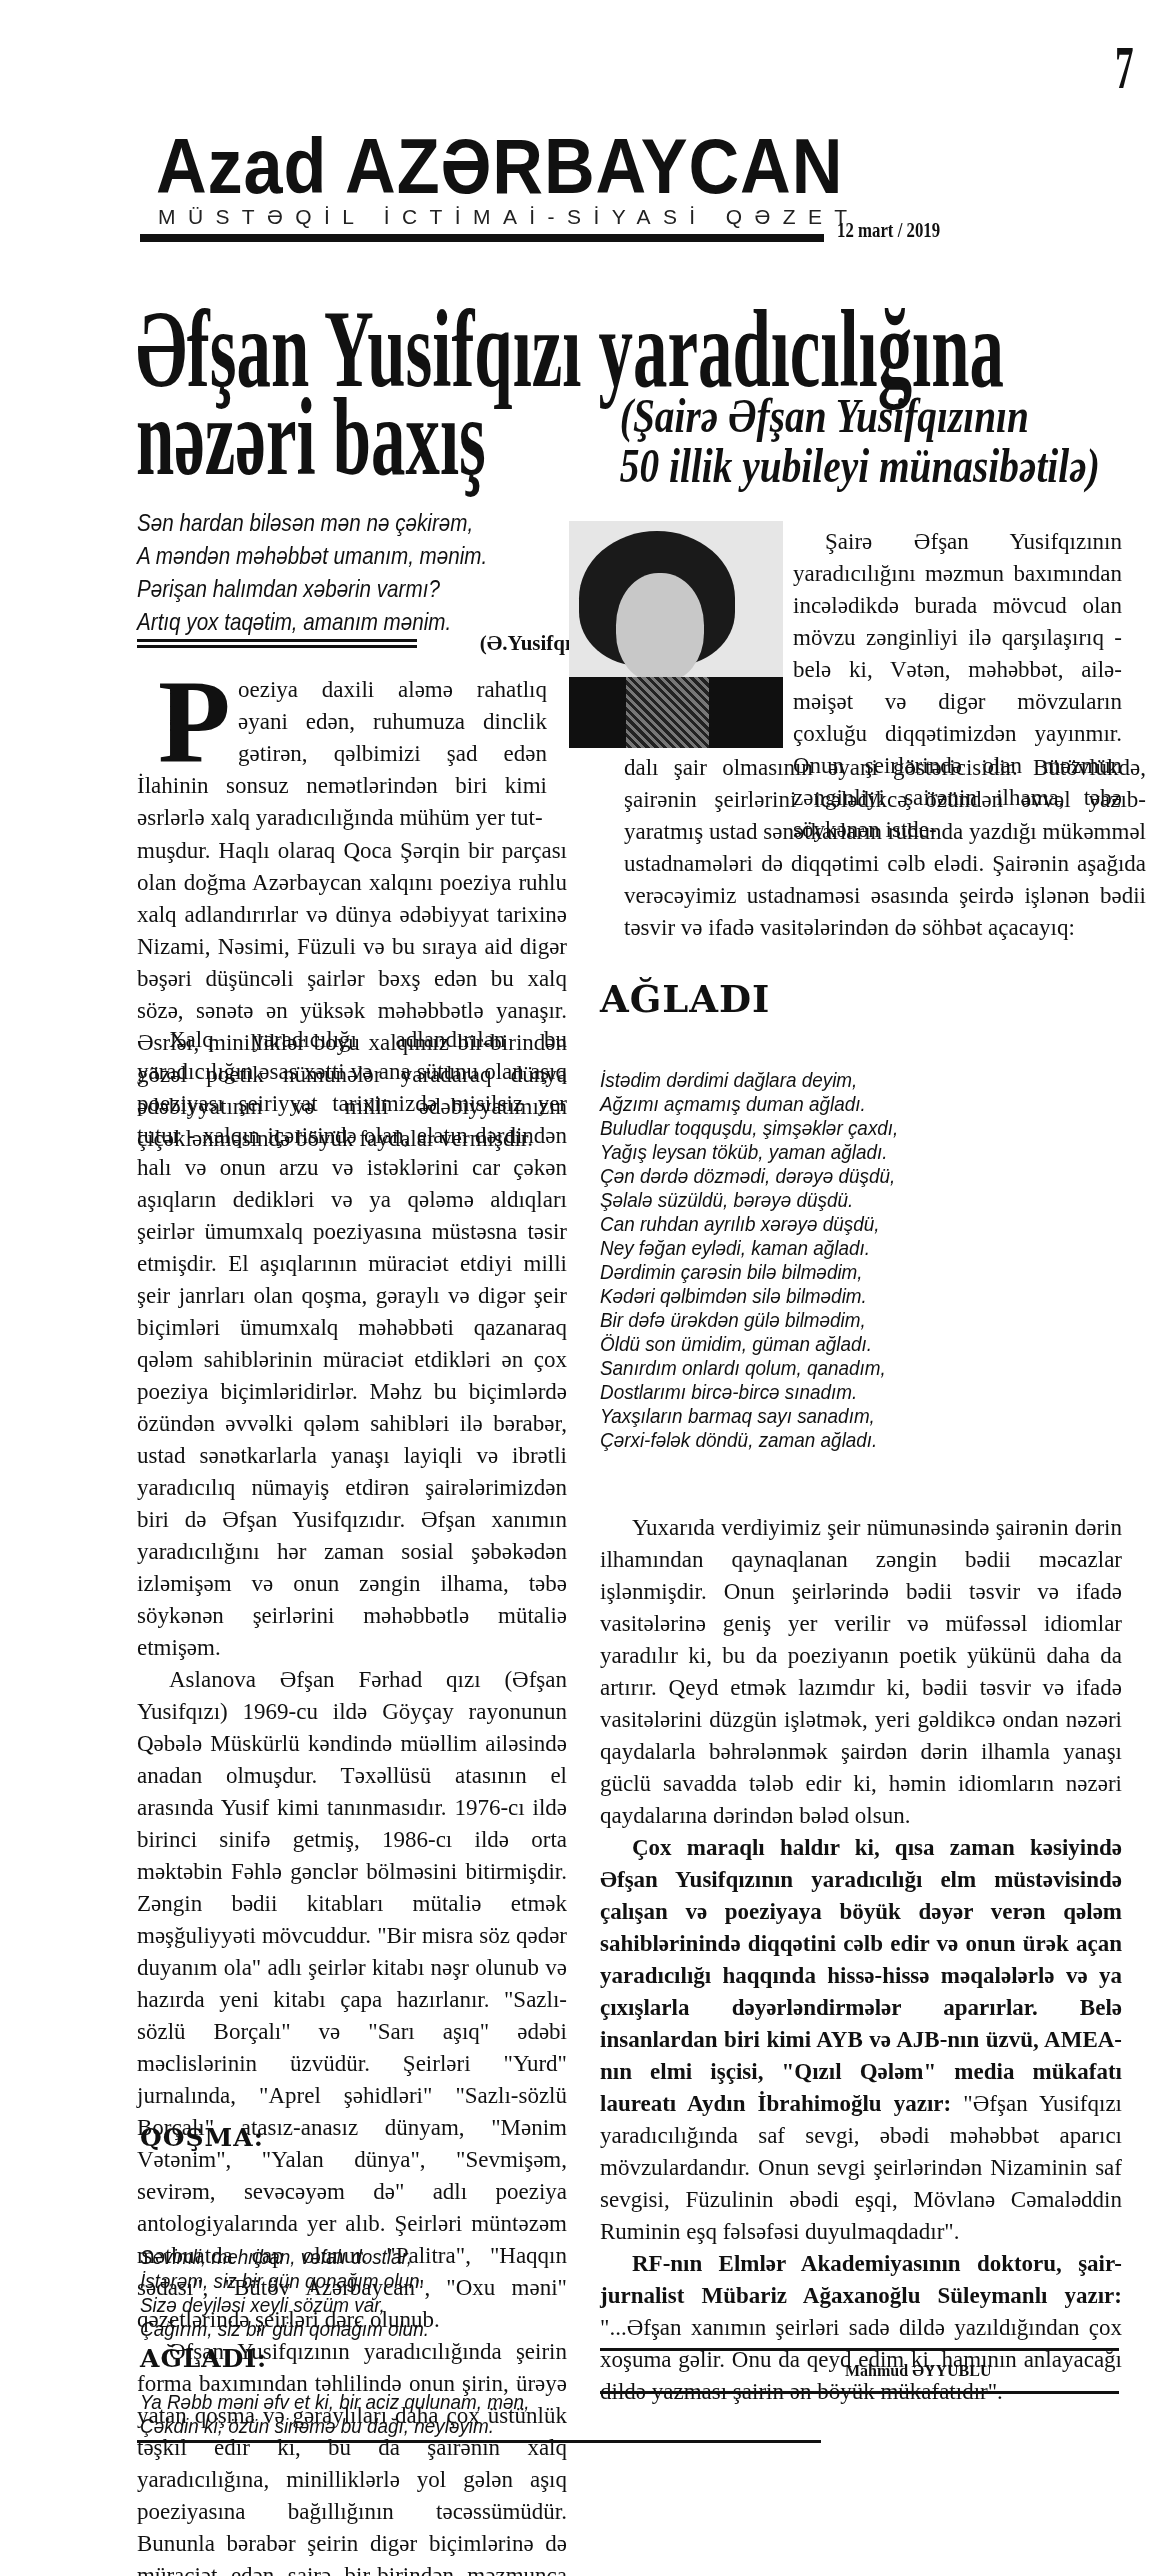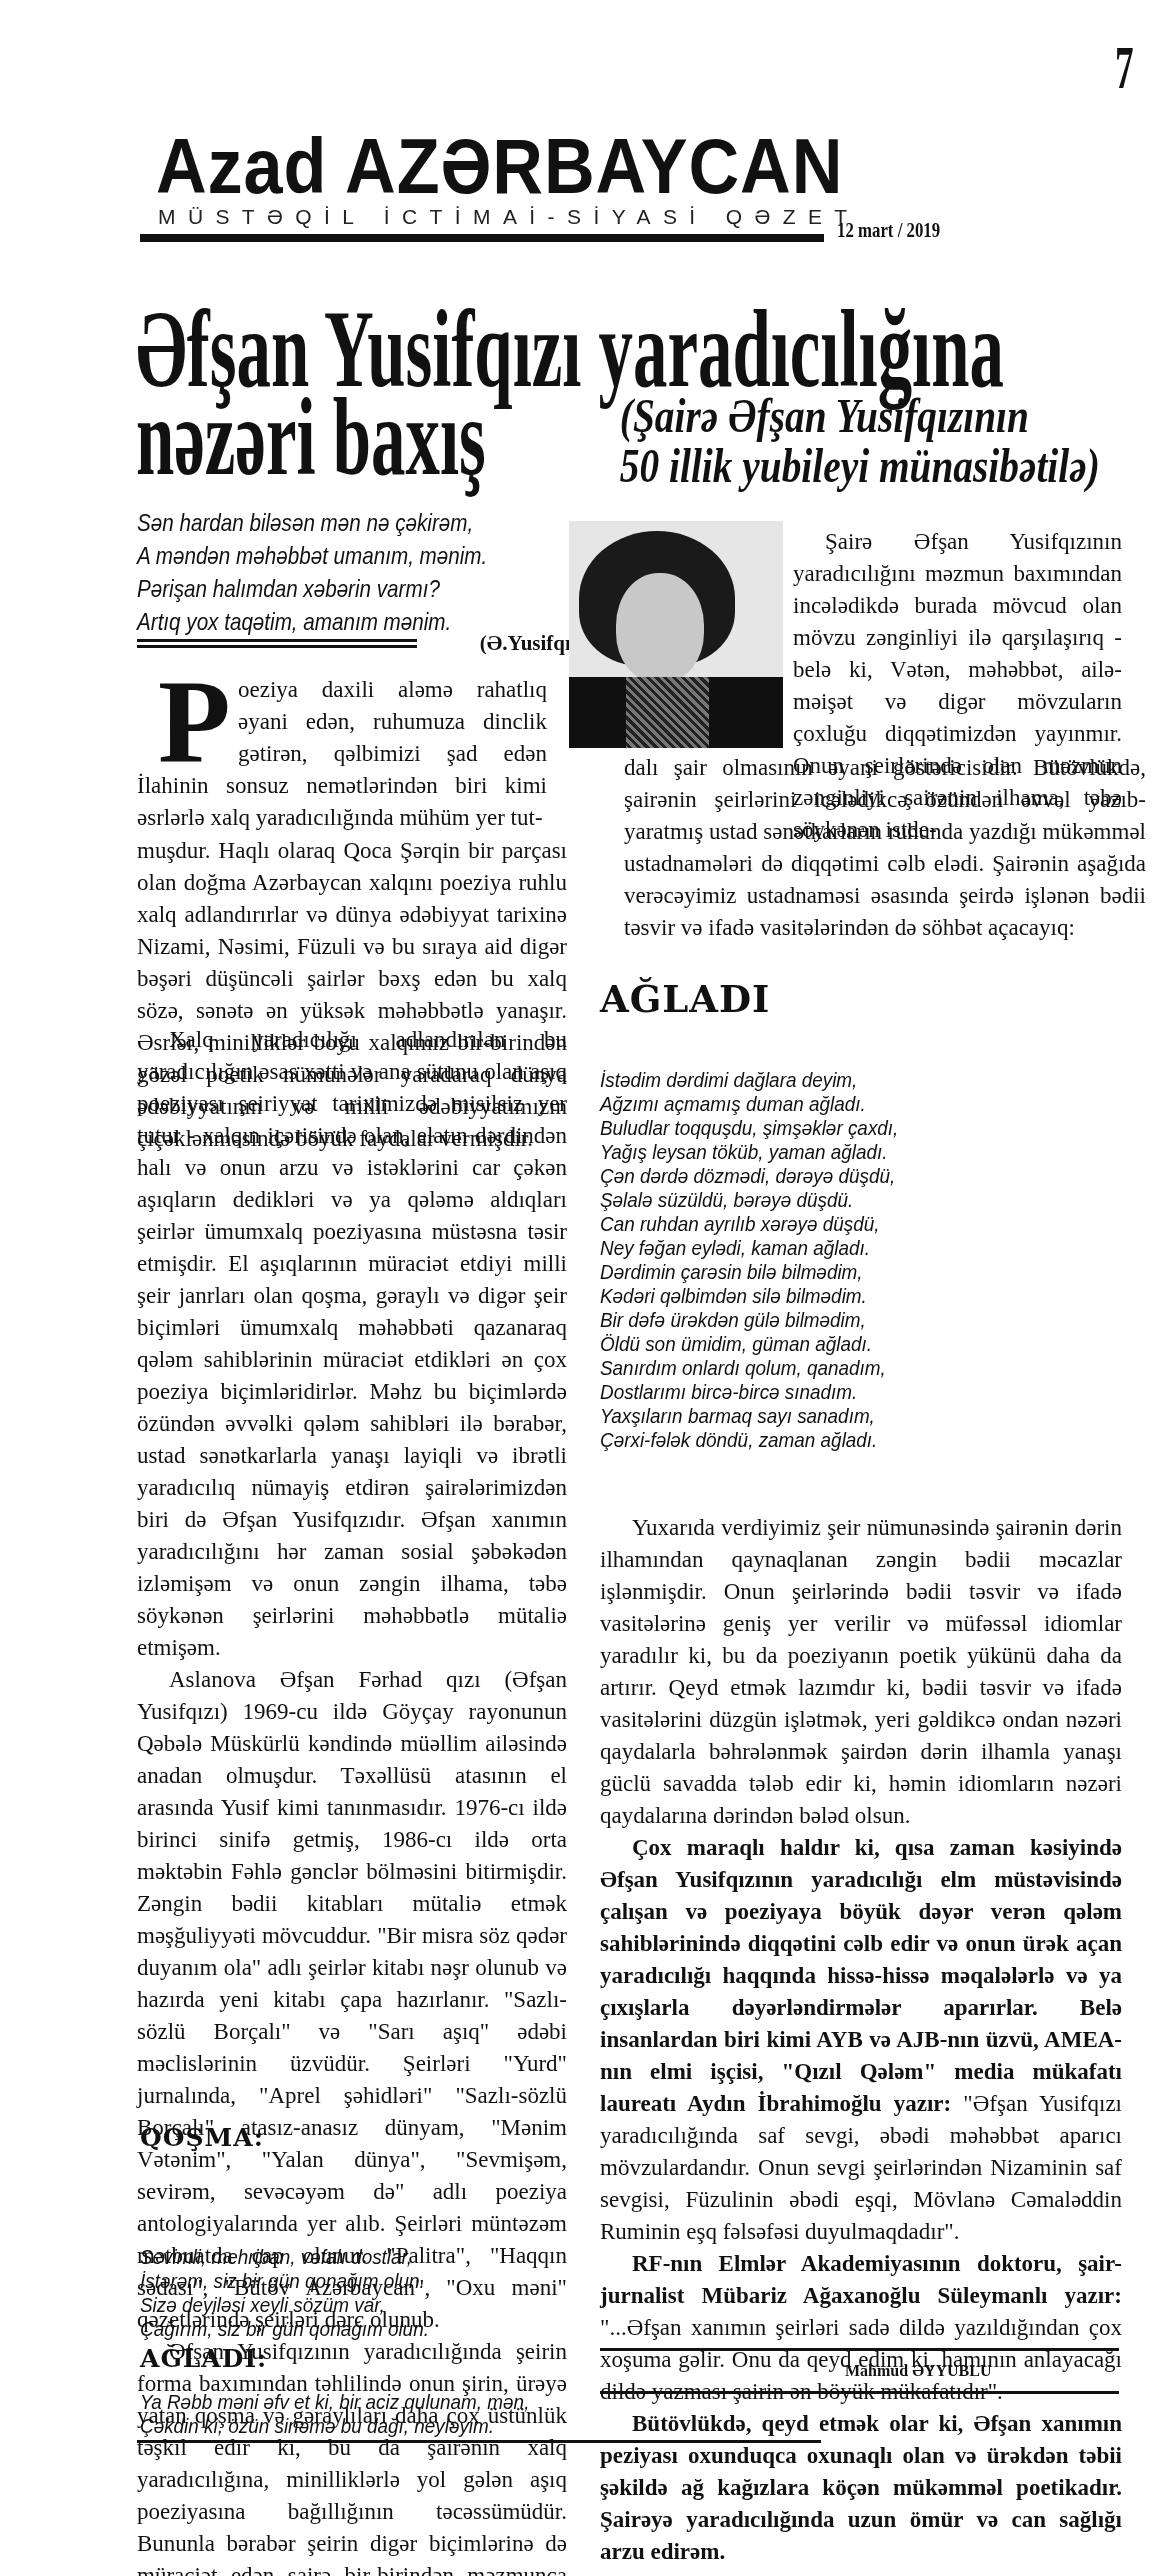--- a/index.html
+++ b/index.html
@@ -130,19 +130,18 @@
   <div>Sanırdım onlardı qolum, qanadım,</div>
   <div>Dostlarımı bircə-bircə sınadım.</div>
   <div>Yaxşıların barmaq sayı sanadım,</div>
   <div>Çərxi-fələk döndü, zaman ağladı.</div>
 </div>
 
 <div class="col" style="left:600px; top:1488px; width:522px;margin-top:24px;">
   <p>Yuxarıda verdiyimiz şeir nümunəsində şairənin dərin ilhamından qaynaqlanan zəngin bədii məcazlar işlənmişdir. Onun şeirlərində bədii təsvir və ifadə vasitələrinə geniş yer verilir və müfəssəl idiomlar yaradılır ki, bu da poeziyanın poetik yükünü daha da artırır. Qeyd etmək lazımdır ki, bədii təsvir və ifadə vasitələrini düzgün işlətmək, yeri gəldikcə ondan nəzəri qaydalarla bəhrələnmək şairdən dərin ilhamla yanaşı güclü savadda tələb edir ki, həmin idiomların nəzəri qaydalarına dərindən bələd olsun.</p>
   <p><span class="bold">Çox maraqlı haldır ki, qısa zaman kəsiyində Əfşan Yusifqızının yaradıcılığı elm müstəvisində çalışan və poeziyaya böyük dəyər verən qələm sahiblərinində diqqətini cəlb edir və onun ürək açan yaradıcılığı haqqında hissə-hissə məqalələrlə və ya çıxışlarla dəyərləndirmələr aparırlar. Belə insanlardan biri kimi AYB və AJB-nın üzvü, AMEA-nın elmi işçisi, "Qızıl Qələm" media mükafatı laureatı Aydın İbrahimoğlu yazır:</span><span> "Əfşan Yusifqızı yaradıcılığında saf sevgi, əbədi məhəbbət aparıcı mövzulardandır. Onun sevgi şeirlərindən Nizaminin saf sevgisi, Füzulinin əbədi eşqi, Mövlanə Cəmaləddin Ruminin eşq fəlsəfəsi duyulmaqdadır".</span></p>
   <p><span class="bold">RF-nın Elmlər Akademiyasının doktoru, şair-jurnalist Mübariz Ağaxanoğlu Süleymanlı yazır:</span><span> "...Əfşan xanımın şeirləri sadə dildə yazıldığından çox xoşuma gəlir. Onu da qeyd edim ki, hamının anlayacağı dildə yazması şairin ən böyük mükafatıdır".</span></p>
-  <p class="bold">Bütövlükdə, qeyd etmək olar ki, Əfşan xanımın peziyası oxunduqca oxunaqlı olan və ürəkdən təbii şəkildə ağ kağızlara köçən mükəmməl poetikadır. Şairəyə yaradıcılığında uzun ömür və can sağlığı arzu edirəm.</p>
 </div>
 
 <div class="rule" style="left:600px; top:2348px; width:519px;"></div>
 <div class="byline" style="left:845px; top:2362px;">Mahmud ƏYYUBLU</div>
 <div class="rule" style="left:600px; top:2391px; width:519px;"></div>
 
 
 </body></html>

